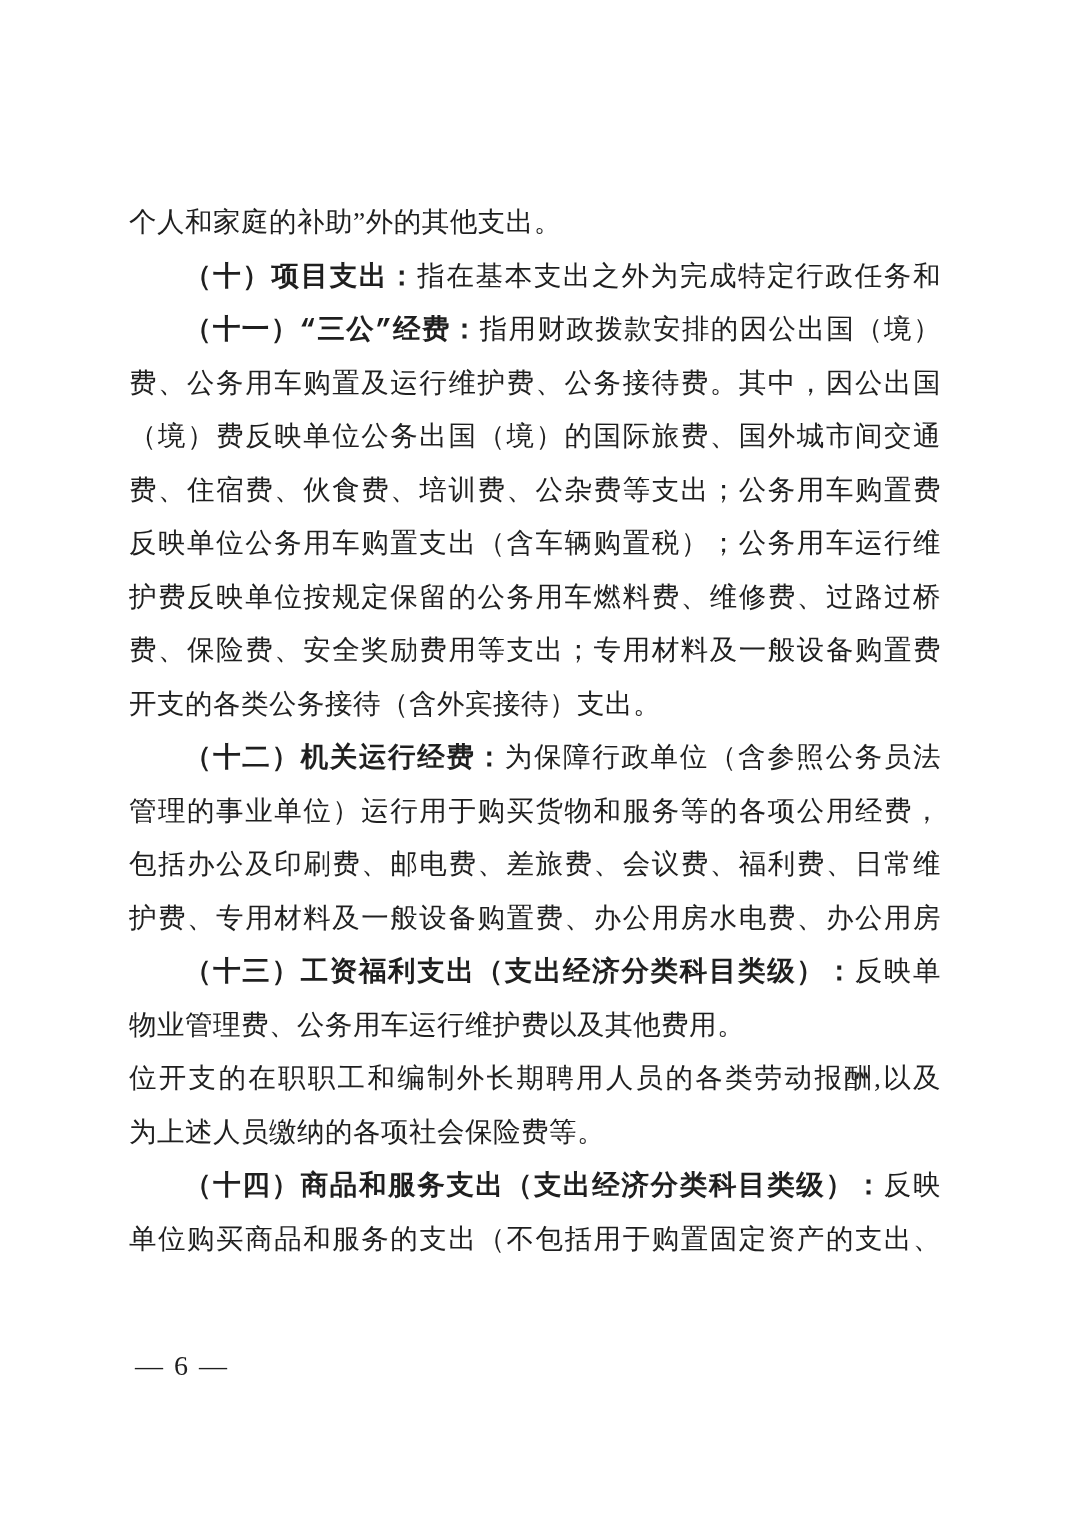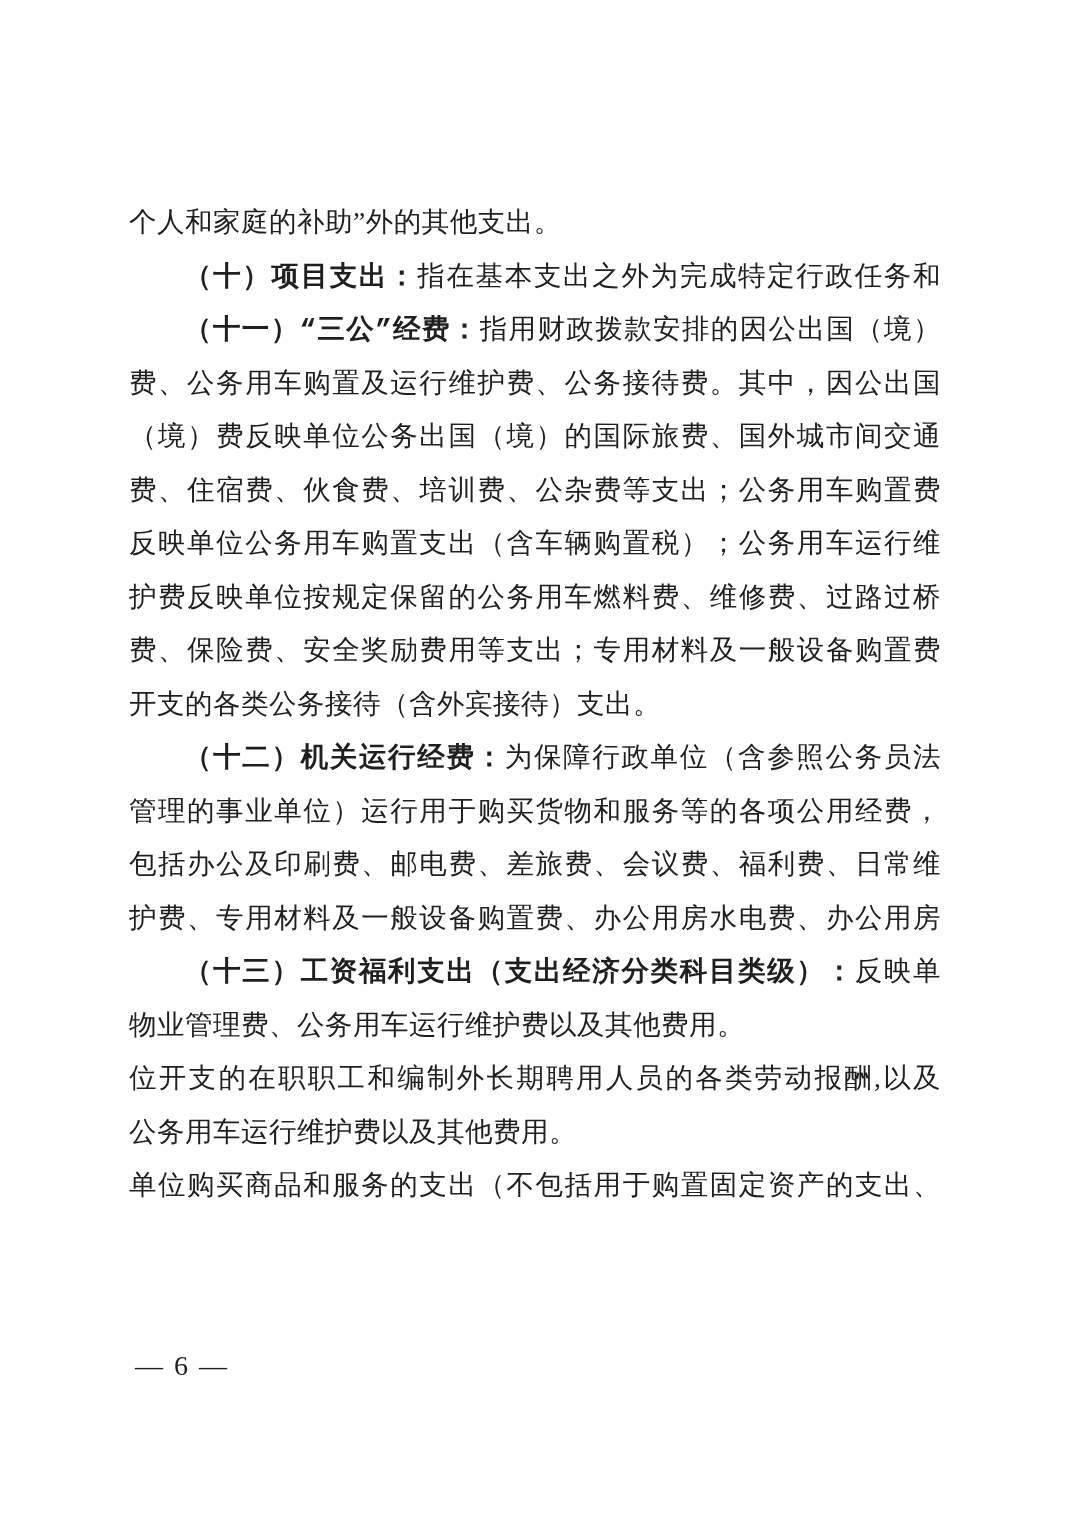--- a/index.html
+++ b/index.html
@@ -86,21 +86,22 @@
     <div class="line"><span>包括办公及印刷费、邮电费、差旅费、会议费、福利费、日常维</span></div>
 
     <div class="line"><span>护费、专用材料及一般设备购置费、办公用房水电费、办公用房</span></div>
 
     <div class="line indent"><b class="hd">（十三）工资福利支出（支出经济分类科目类级）：</b><span>反映单</span></div>
 
     <div class="line end"><span>物业管理费、公务用车运行维护费以及其他费用。</span></div>
 
     <div class="line"><span>位开支的在职职工和编制外长期聘用人员的各类劳动报酬,以及</span></div>
 
-    <div class="line end"><span>公务用车运行维护费以及其他费用。</span></div>
+    <div class="line end"><span>为上述人员缴纳的各项社会保险费等。</span></div>
 
+    <div class="line indent"><b class="hd">（十四）商品和服务支出（支出经济分类科目类级）：</b><span>反映</span></div>
 
     <div class="line"><span>单位购买商品和服务的支出（不包括用于购置固定资产的支出、</span></div>
 
   </div>
 
   <div class="page-number">— 6 —</div>
 </div>
 
 </body></html>

